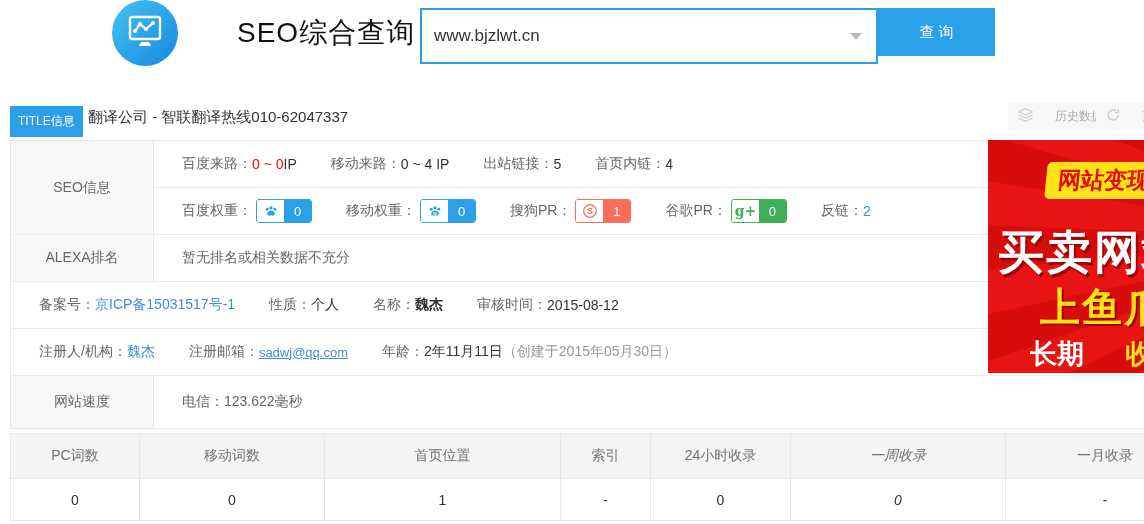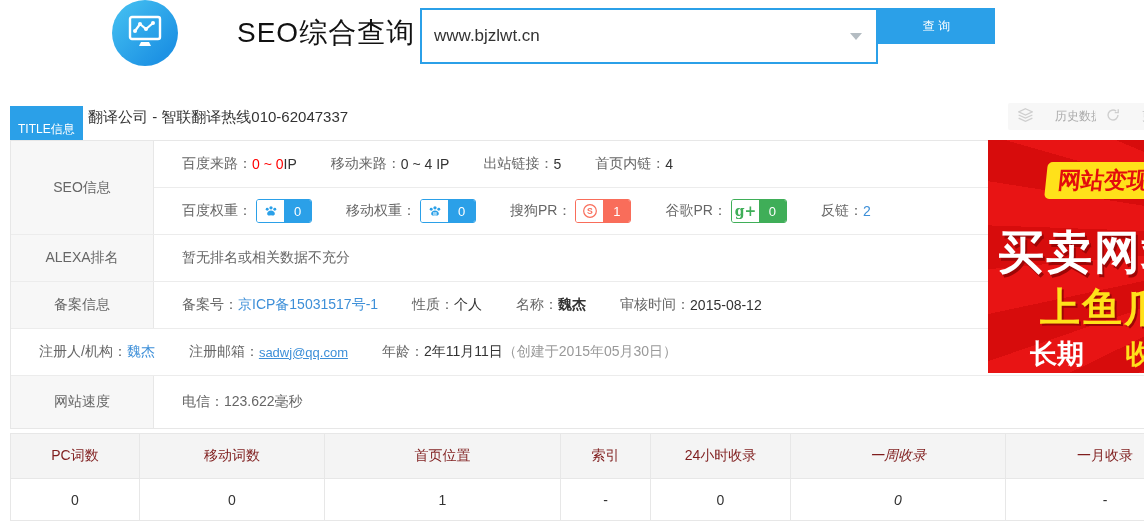--- a/index.html
+++ b/index.html
@@ -11,24 +11,24 @@
   
   .logo-circle{position:absolute;left:112px;top:0;width:66px;height:66px;border-radius:50%;
     background:linear-gradient(135deg,#47c3f2 0%,#1e93e4 80%);display:flex;align-items:center;justify-content:center;}
   .app-title{position:absolute;left:237px;top:14px;font-size:28px;color:#111;letter-spacing:1px;}
   .search-box{position:absolute;left:420px;top:8px;width:458px;height:56px;border:2px solid #2ba0e8;
     background:#fff;box-sizing:border-box;display:flex;align-items:center;}
   .search-input{flex:1;border:none;outline:none;font-size:17px;color:#333;padding:0 0 0 12px;height:100%;
     font-family:"Liberation Sans","DejaVu Sans",sans-serif;background:transparent;}
   .chevron-down{width:0;height:0;border-left:6px solid transparent;border-right:6px solid transparent;
     border-top:7px solid #b4bcc2;margin-right:14px;}
-  .search-btn{position:absolute;left:878px;top:8px;width:117px;height:36px;background:#2ba0e8;border:none;
-    color:#fff;font-size:12px;cursor:pointer;font-family:inherit;}
-  
-  .title-badge{position:absolute;left:10px;top:106px;height:23px;line-height:23px;padding:12px 8px;
+  .search-btn{position:absolute;left:878px;top:8px;width:117px;height:48px;background:#2ba0e8;border:none;
+    color:#fff;font-size:15px;cursor:pointer;font-family:inherit;}
+  
+  .title-badge{position:absolute;left:10px;top:106px;height:23px;line-height:23px;padding:4px 8px;
     background:#2ba0e8;color:#fff;font-size:12px;}
   .page-title{position:absolute;left:88px;top:108px;font-size:15px;color:#333;}
   .bar-btn{position:absolute;top:103px;height:27px;background:#f7f7f7;border:none;border-radius:2px;
     color:#ababab;font-size:12px;display:flex;align-items:center;gap:22px;padding:0 10px;cursor:pointer;
     font-family:inherit;white-space:nowrap;}
   .btn-history{left:1008px;}
   .btn-refresh{left:1096px;width:90px;}
   
   .info-table{position:absolute;left:10px;top:140px;width:1240px;border:1px solid #e7e7e7;box-sizing:border-box;background:#fff;}
   .irow{display:flex;border-bottom:1px solid #ececec;}
@@ -68,21 +68,21 @@
     text-shadow:2px 2px 0 #9d0606;letter-spacing:2px;}
   .ad-line3{position:absolute;left:42px;top:196px;font-weight:bold;font-size:27px;white-space:nowrap;}
   .ad-line3 .w{color:#fff;} .ad-line3 .y{color:#ffe11a;margin-left:34px;}
   
   .stats-table{position:absolute;left:10px;top:433px;width:1195px;border:1px solid #e7e7e7;box-sizing:border-box;}
   .srow{display:flex;}
   .srow.head{background:#f4f4f4;height:44px;border-bottom:1px solid #e7e7e7;}
   .srow.body{background:#fff;height:41px;}
   .scell{display:flex;align-items:center;justify-content:center;font-size:14px;border-right:1px solid #e7e7e7;box-sizing:border-box;}
   .scell:last-child{border-right:none;}
-  .srow.head .scell{color:#7f1d1d;}
+  .srow.head .scell{color:#737373;}
   .srow.body .scell{color:#333;}
   .c0{width:129px;} .c1{width:185px;} .c2{width:236px;} .c3{width:90px;}
   .c4{width:140px;} .c5{width:215px;font-style:italic;} .c6{flex:1;}
 </style>
 </head>
 <body>
 
 <div class="logo-circle">
   <span>
     <svg width="36" height="34" viewBox="0 0 36 34" fill="none">
@@ -211,21 +211,20 @@
   </div>
 
   <div class="irow">
     <div class="ilabel">ALEXA排名</div>
     <div class="icontent">
         <span class="lbl">暂无排名或相关数据不充分</span>
       </div>
   </div>
 
   <div class="irow">
-    <div class="ilabel">备案信息</div>
     <div class="icontent">
       <span class="item">
           <span class="lbl">备案号：</span>
           <a class="lnk">京ICP备15031517号-1</a>
         </span>
       <span class="item">
           <span class="lbl">性质：</span>
           <span class="val">个人</span>
         </span>
       <span class="item">

